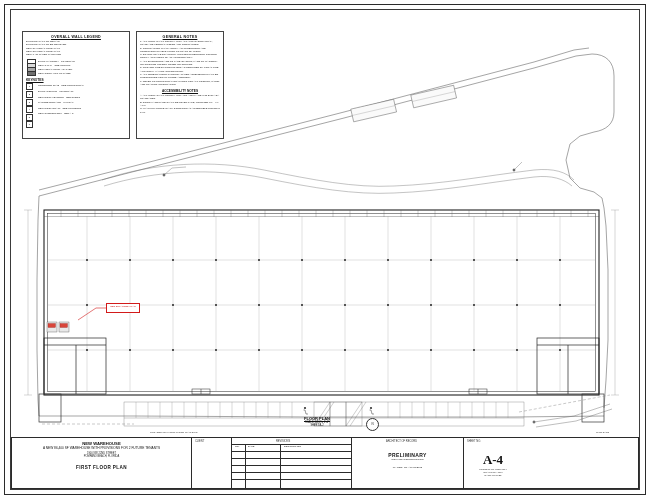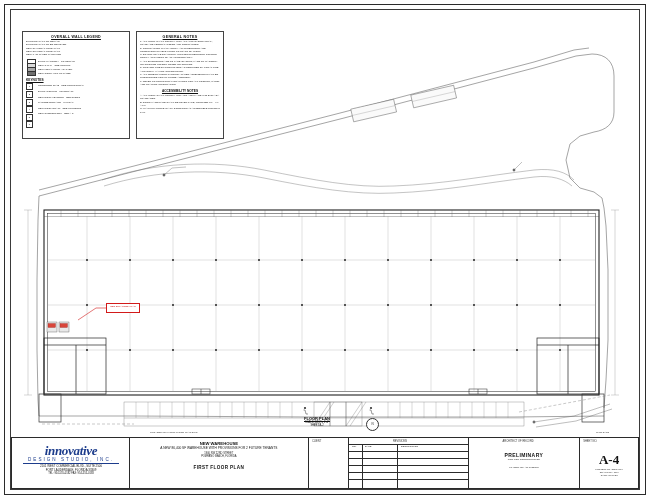--- a/index.html
+++ b/index.html
@@ -593,30 +593,20 @@
     <div class="note-line wrap">A.  ALL WORK SHALL COMPLY WITH ICC A117.1 AND THE 2010 ADA STANDARDS.</div>
     <div class="note-line wrap">B.  DOOR HARDWARE SHALL BE LEVER TYPE, MOUNTED 34" - 44" A.F.F.</div>
     <div class="note-line wrap">C.  MAXIMUM SLOPE IN ANY DIRECTION AT ACCESSIBLE ROUTE IS 1:48.</div>
   </div>
 
   <div class="top-strip" style="left:150px; top:431px;">FILE: 2023-0814 FIRST FLOOR PLAN.DWG</div>
   <div class="top-strip" style="left:596px; top:431px;">PLOT DATE</div>
 
   <div id="titleblock">
 
-    <div class="tb-cell" id="tb-logo">
-      <div class="logo-wrap">
-        <div class="logo-main">innovative</div>
-        <div class="logo-sub">DESIGN STUDIO, INC.</div>
-        <div class="logo-rule"></div>
-        <div class="logo-addr">2101 WEST COMMERCIAL BLVD., SUITE 2500</div>
-        <div class="logo-addr">FORT LAUDERDALE, FLORIDA 33309</div>
-        <div class="logo-addr2">TEL: 954-555-0182    FAX: 954-555-0183</div>
-      </div>
-    </div>
 
     <div class="tb-cell" id="tb-project">
       <div class="tb-proj-title">NEW WAREHOUSE</div>
       <div class="tb-proj-sub">A NEW 86,400 SF WAREHOUSE WITH PROVISIONS FOR 2 FUTURE TENANTS</div>
       <div class="tb-proj-addr" style="white-space:pre-line;">1900 NW 22ND STREET
 POMPANO BEACH, FLORIDA</div>
       <div class="tb-sheetname">FIRST FLOOR PLAN</div>
     </div>
 
     <div class="tb-cell" id="tb-client">

